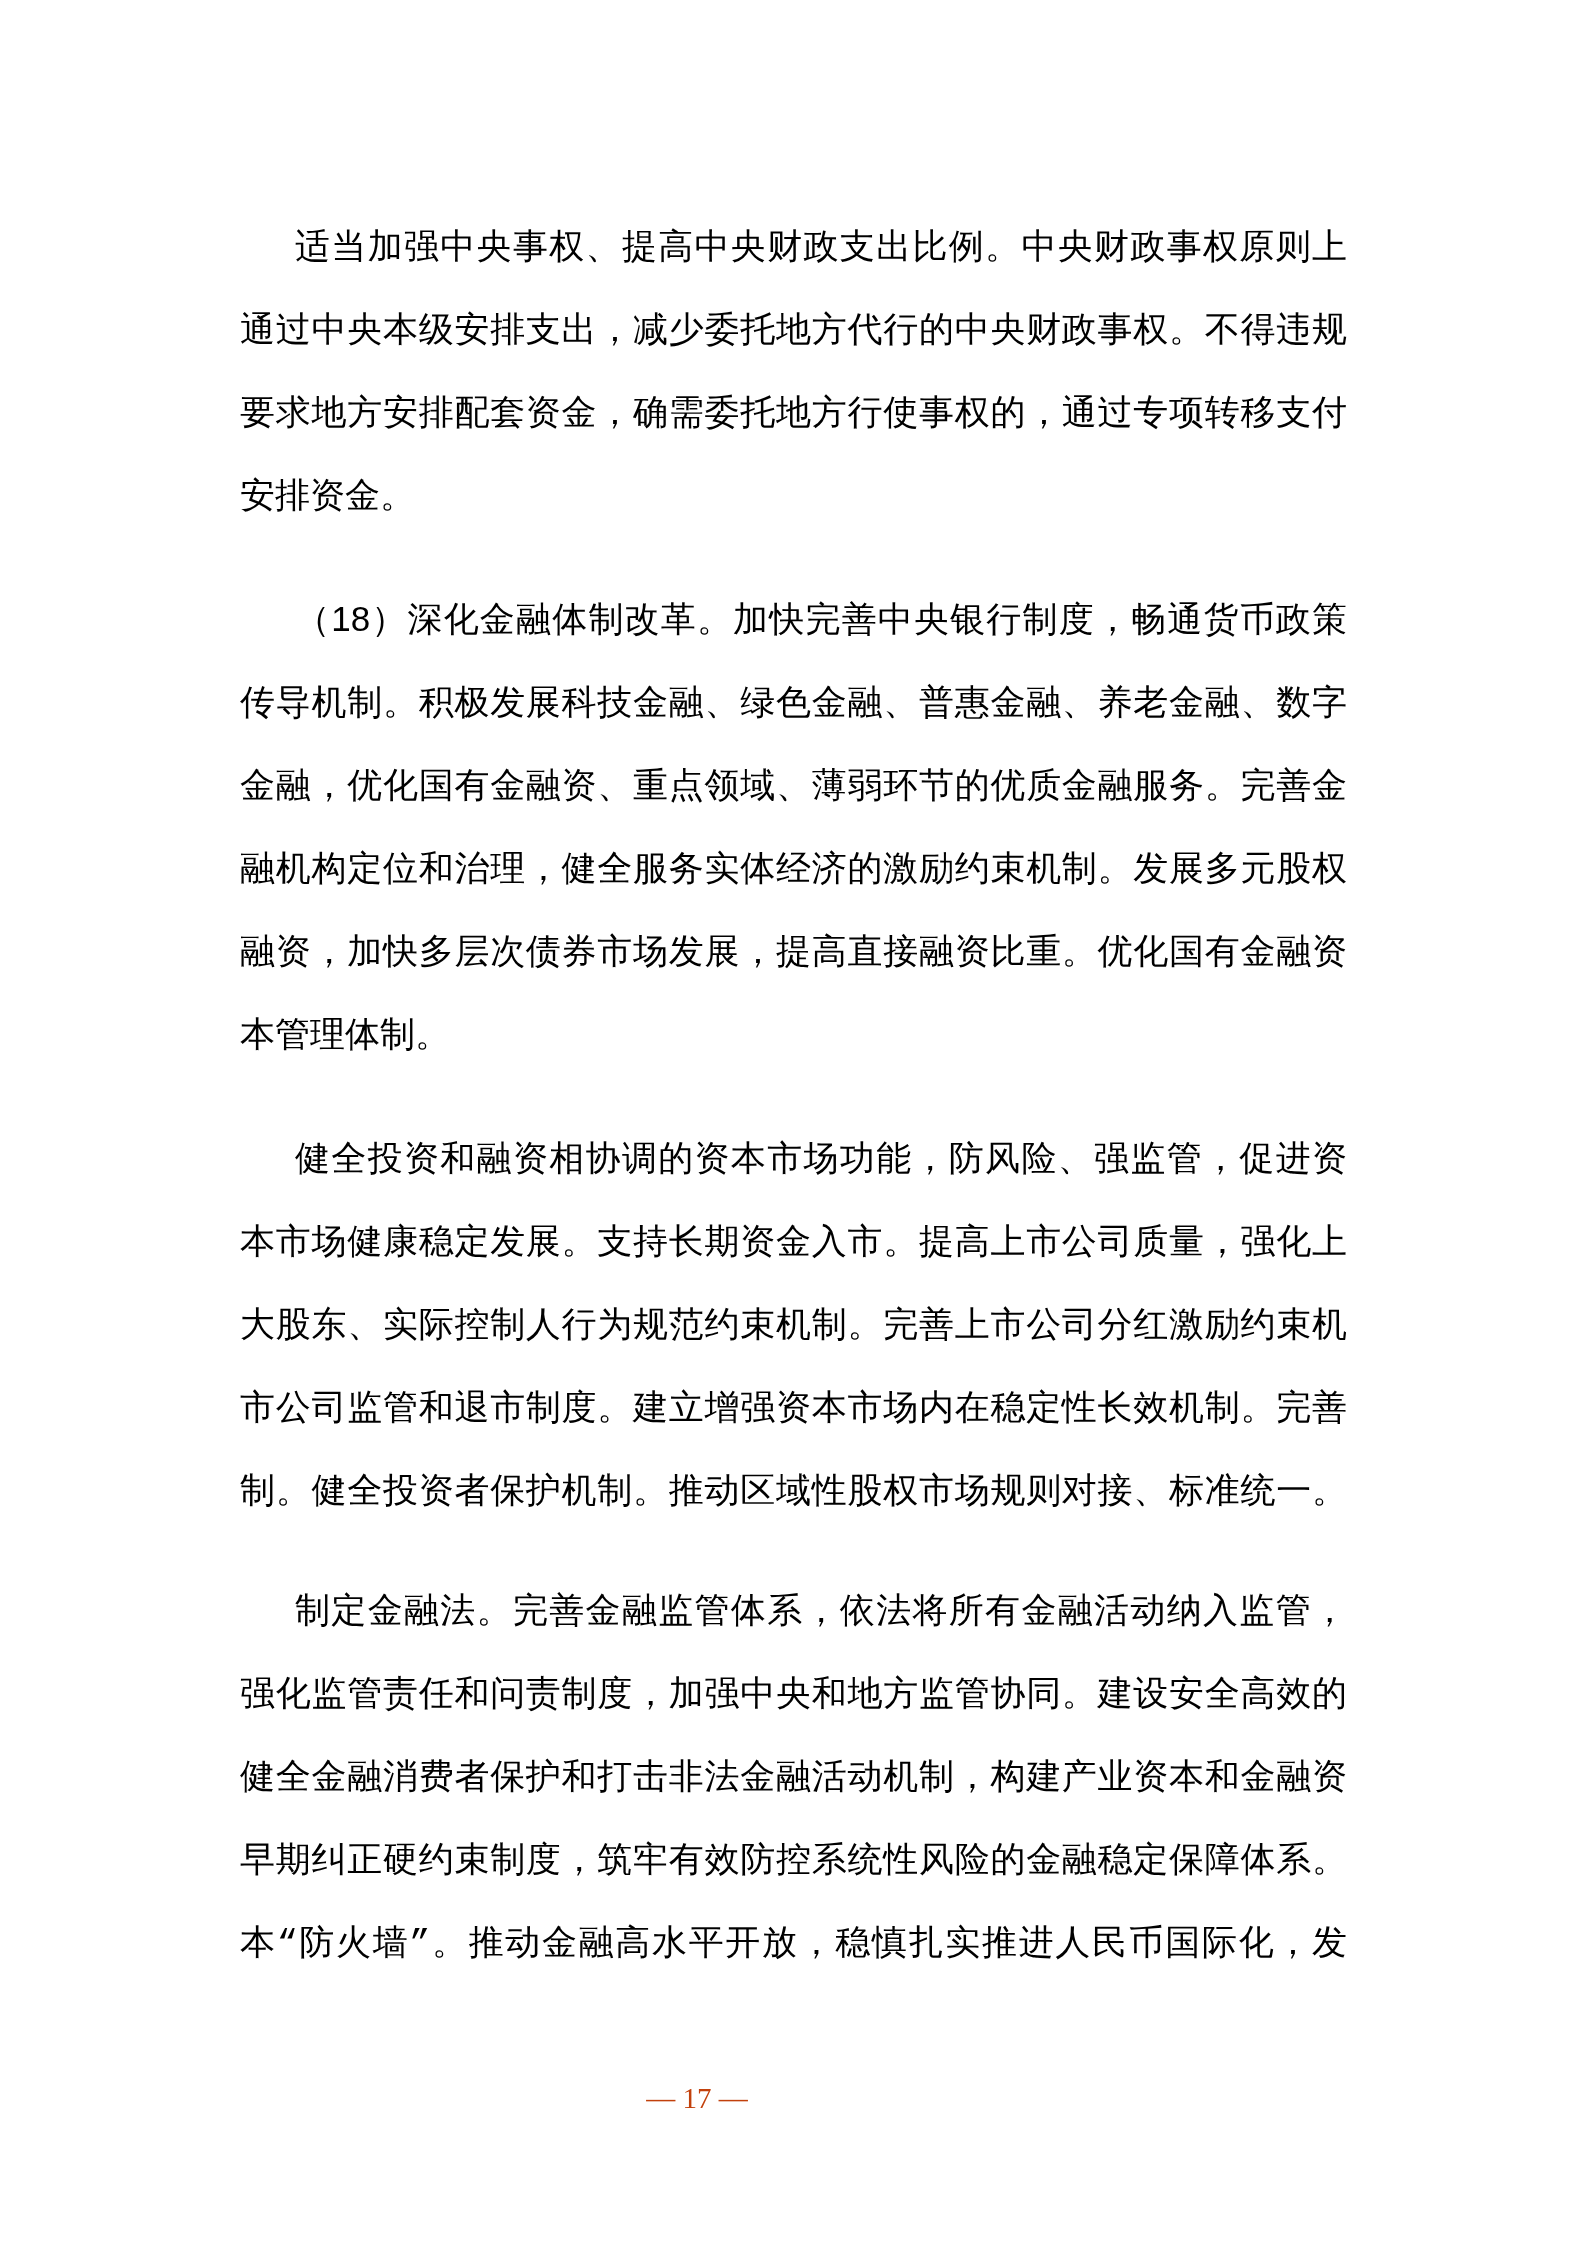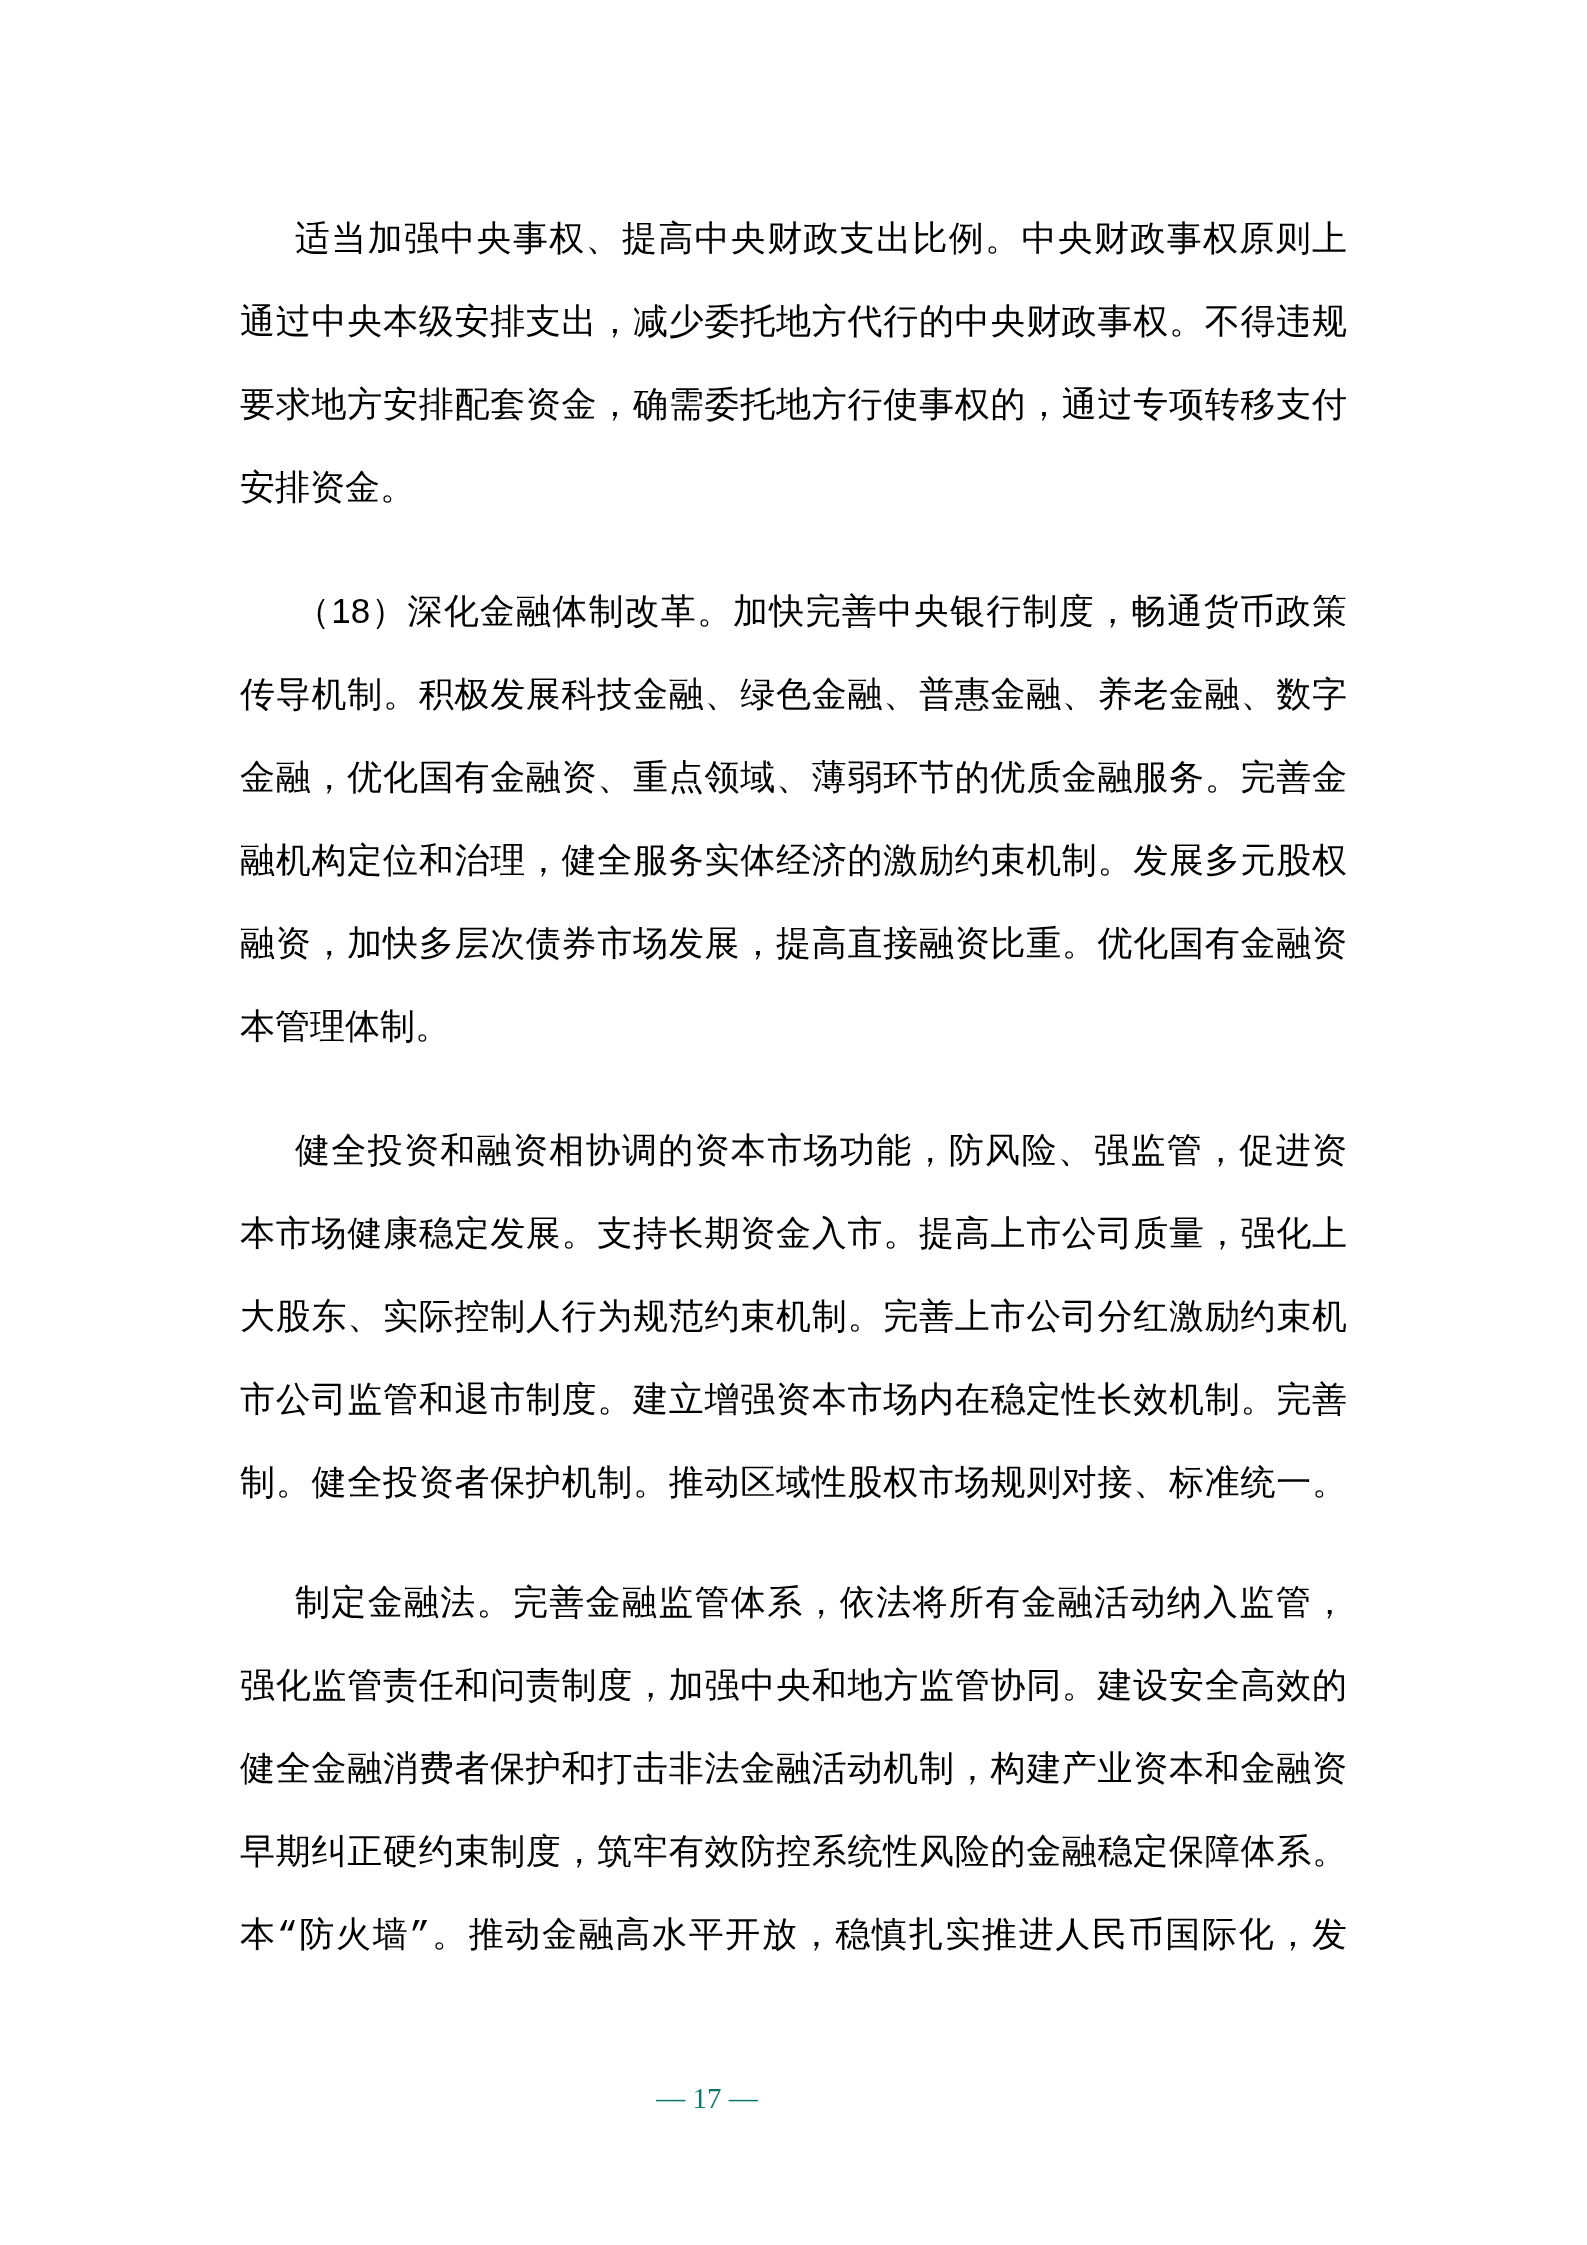--- a/index.html
+++ b/index.html
@@ -18,21 +18,21 @@
     left: 0;
     top: 0;
     width: 1587px;
     height: 2245px;
     background: #ffffff;
     overflow: hidden;
   }
   .text-block {
     position: absolute;
     left: 240px;
-    top: 196px;
+    top: 204px;
     width: 1107px;
   }
   .para {
     margin: 0 0 41px 0;
   }
   .para:last-child {
     margin-bottom: 0;
     font-family: Liberation Mono, monospace;
   }
   .line {
@@ -53,23 +53,22 @@
   }
   .footer {
     position: absolute;
     left: 0;
     top: 2072px;
     width: 1394px;
     height: 52px;
     line-height: 52px;
     text-align: center;
     font-size: 29px;
-    color: #0f766e;
+    color: #c2410c;
     font-family: "Liberation Serif", serif;
-    padding-left: 10px;
   }
 </style>
 </head>
 <body style="background: rgb(255, 255, 255);">
 
 <div class="page">
   <div class="text-block" id="text-block" style="color: rgb(0, 0, 0);">
       <div class="para">
         <div class="line indent">适当加强中央事权、提高中央财政支出比例。中央财政事权原则上</div>
         <div class="line">通过中央本级安排支出，减少委托地方代行的中央财政事权。不得违规</div>

